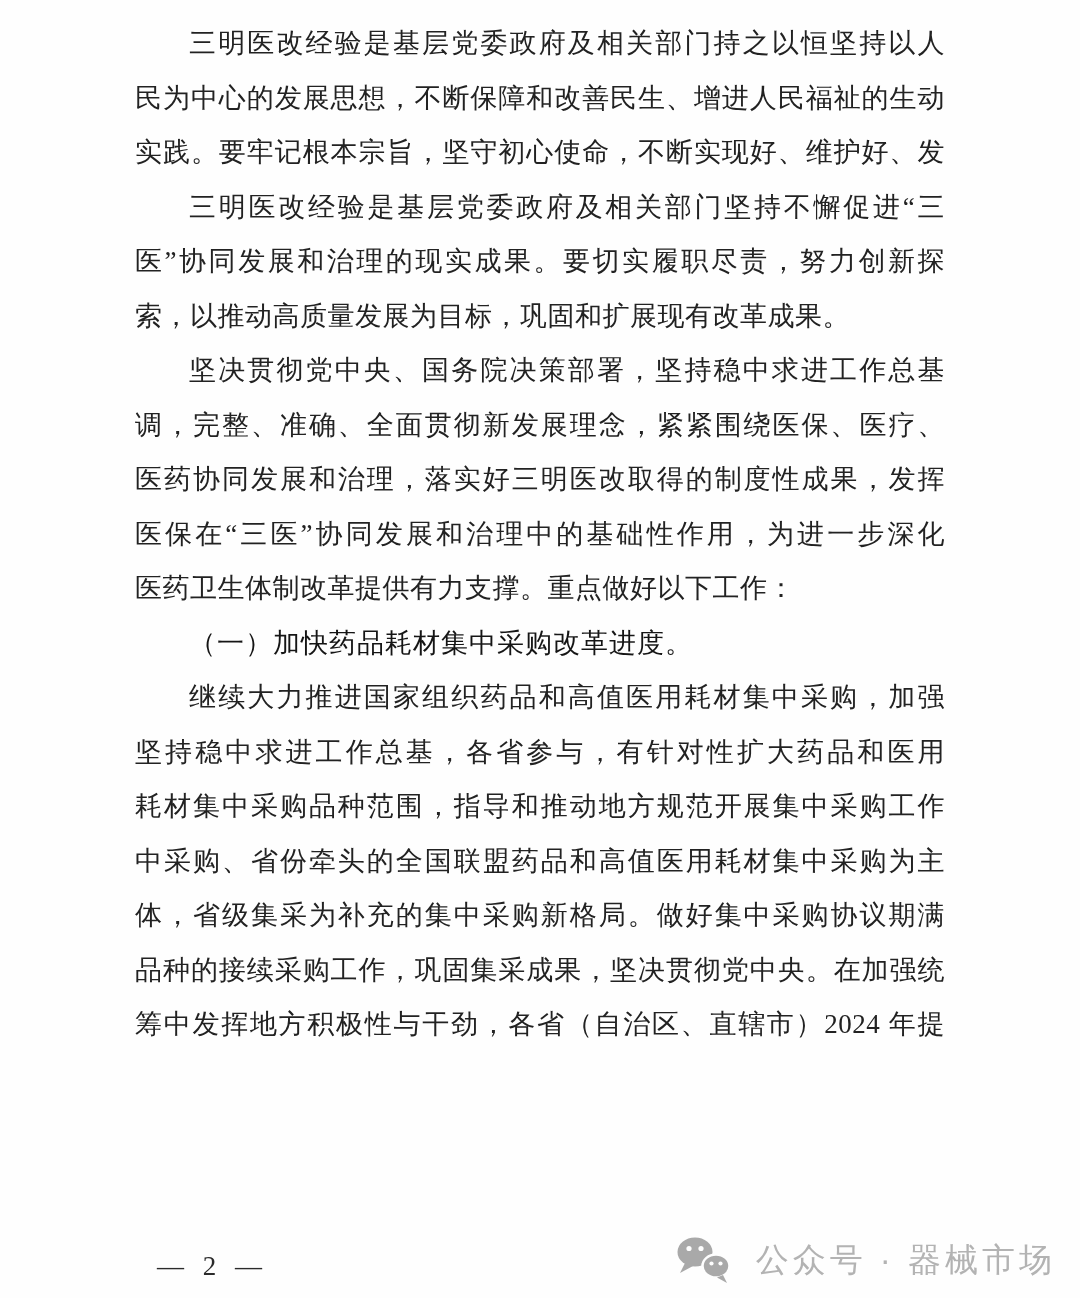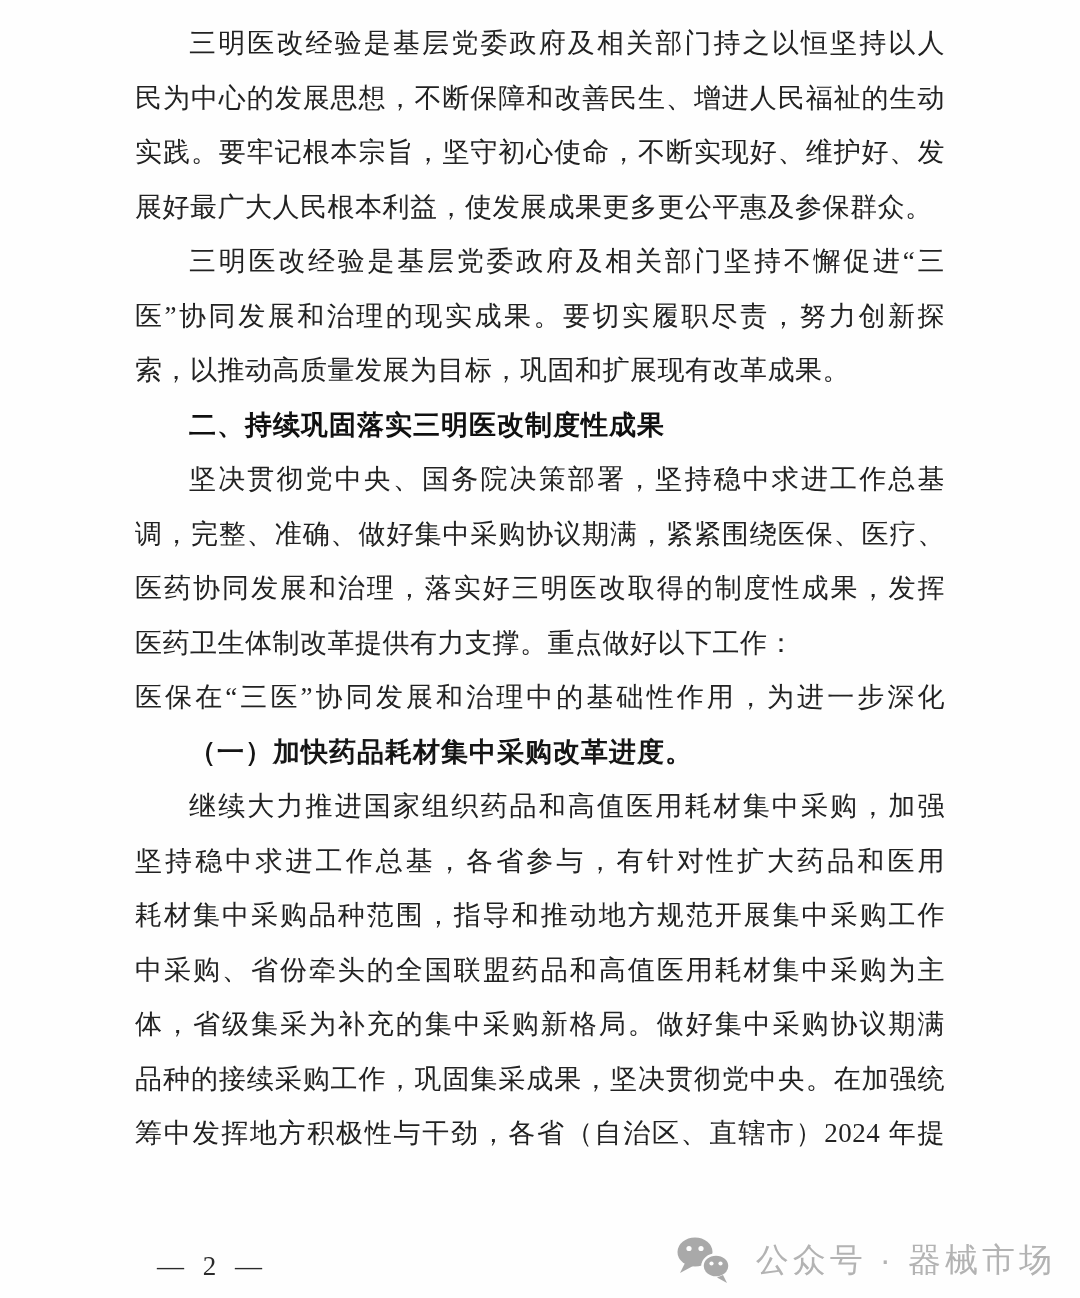--- a/index.html
+++ b/index.html
@@ -36,21 +36,21 @@
     text-align-last: justify;
   }
   .line.indent { text-indent: 2em; }
   .line.h1 {
     font-family: "Liberation Sans", "DejaVu Sans", sans-serif;
     font-weight: 700;
     color: #101010;
     letter-spacing: 1px;
   }
   .line.h2 {
-    font-weight: 700;
+    font-weight: 400;
     color: #151515;
     letter-spacing: 1px;
   }
   .page-footer-number {
     position: absolute;
     left: 157px;
     bottom: 16px;
     font-size: 27px;
     color: #2b2b2b;
     letter-spacing: 6px;
@@ -74,30 +74,28 @@
 </style>
 </head>
 <body>
 
 <div class="page">
 
   <main class="doc-body" id="doc-body">
       <div class="line body indent jfull">三明医改经验是基层党委政府及相关部门持之以恒坚持以人</div>
       <div class="line body jfull">民为中心的发展思想，不断保障和改善民生、增进人民福祉的生动</div>
       <div class="line body jfull">实践。要牢记根本宗旨，坚守初心使命，不断实现好、维护好、发</div>
-      <div class="line body">展好最广大人民根本利益，使发展成果更多更公平惠及参保群众。</div>
       <div class="line body indent jfull">三明医改经验是基层党委政府及相关部门坚持不懈促进“三</div>
       <div class="line body jfull">医”协同发展和治理的现实成果。要切实履职尽责，努力创新探</div>
       <div class="line body">索，以推动高质量发展为目标，巩固和扩展现有改革成果。</div>
-      <div class="line h1 indent">二、持续巩固落实三明医改制度性成果</div>
       <div class="line body indent jfull">坚决贯彻党中央、国务院决策部署，坚持稳中求进工作总基</div>
-      <div class="line body jfull">调，完整、准确、做好集中采购协议期满，紧紧围绕医保、医疗、</div>
+      <div class="line body jfull">调，完整、准确、全面贯彻新发展理念，紧紧围绕医保、医疗、</div>
       <div class="line body jfull">医药协同发展和治理，落实好三明医改取得的制度性成果，发挥</div>
+      <div class="line body jfull">医保在“三医”协同发展和治理中的基础性作用，为进一步深化</div>
       <div class="line body">医药卫生体制改革提供有力支撑。重点做好以下工作：</div>
-      <div class="line body jfull">医保在“三医”协同发展和治理中的基础性作用，为进一步深化</div>
       <div class="line h2 indent">（一）加快药品耗材集中采购改革进度。</div>
       <div class="line body indent jfull">继续大力推进国家组织药品和高值医用耗材集中采购，加强</div>
       <div class="line body jfull">坚持稳中求进工作总基，各省参与，有针对性扩大药品和医用</div>
       <div class="line body jfull">耗材集中采购品种范围，指导和推动地方规范开展集中采购工作</div>
       <div class="line body jfull">中采购、省份牵头的全国联盟药品和高值医用耗材集中采购为主</div>
       <div class="line body jfull">体，省级集采为补充的集中采购新格局。做好集中采购协议期满</div>
       <div class="line body jfull">品种的接续采购工作，巩固集采成果，坚决贯彻党中央。在加强统</div>
       <div class="line body jfull">筹中发挥地方积极性与干劲，各省（自治区、直辖市）2024 年提</div>
     </main>
 

